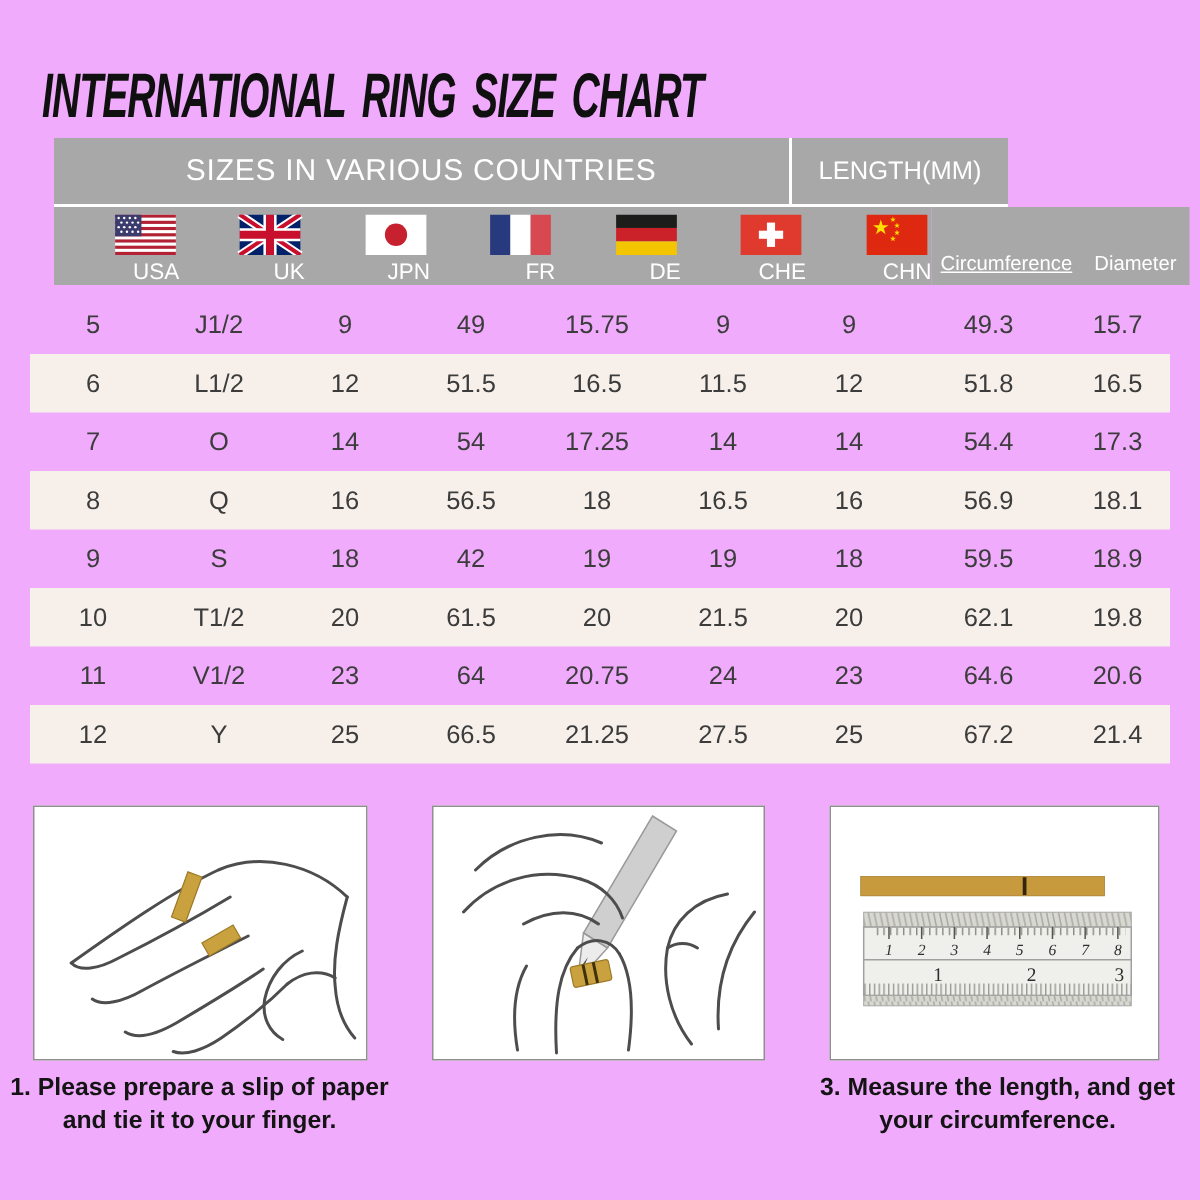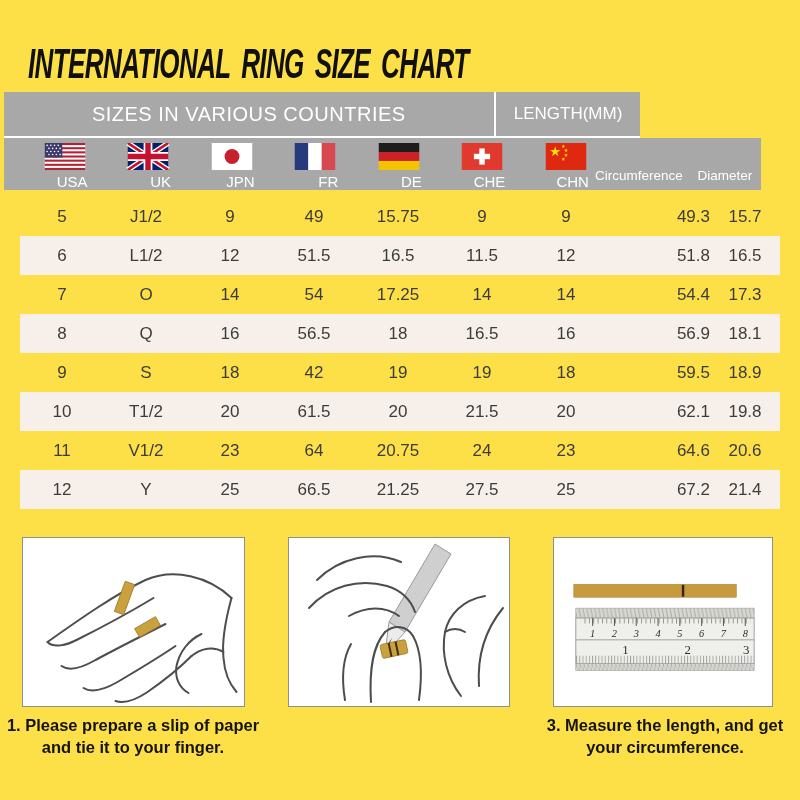--- a/index.html
+++ b/index.html
@@ -1,51 +1,51 @@
 <!DOCTYPE html>
 <html><head>
 <meta charset="utf-8">
 <style>
   html,body { margin:0; padding:0; background:#fff; }
-  #page { position:relative; width:800px; height:800px; background:#fde047; overflow:hidden;
+  #page { position:relative; width:800px; height:800px; background:#f0abfc; overflow:hidden;
           font-family:"Liberation Sans", sans-serif; }
 
   
   .title { position:absolute; left:28px; top:40px; white-space:nowrap; color:#101010;
            font:italic 700 42px "Liberation Sans", sans-serif; letter-spacing:-1px; word-spacing:7px;
            transform:scaleX(.62); transform-origin:left top; }
 
   
-  .hdr { position:absolute; left:4px; top:92px; width:636px; }
+  .hdr { position:absolute; left:36px; top:92px; width:636px; }
   .hdr-row { display:flex; }
   .gapv { width:3px; background:#fff; }
   .gaph { height:2px; background:#fff; }
   .hdr-cellL { width:585px; background:#a8a8a8; }
   .hdr-cellR { width:172px; background:#a8a8a8; }
   .hdr-top { height:44px; }
   .hdr-top .hdr-cellL, .hdr-top .hdr-cellR { display:flex; align-items:center; justify-content:center; }
   .hdr-top .hdr-cellL span { color:#fff; font-size:20px; letter-spacing:.5px; }
   .hdr-top .hdr-cellR span { color:#fff; font-size:17px; }
   .hdr-bot { height:52px; }
   .flags { display:flex; }
   .flagcell { width:83.57px; display:flex; flex-direction:column; align-items:flex-end; padding-top:5px; }
   .flag { width:46px; height:29px; display:block; }
   .flaglabel { color:#fff; font-size:15px; margin-top:3px; }
   .lengthcols { display:flex; align-items:flex-end; padding-bottom:7px; }
   .lenlabel { color:#fff; font-size:13.5px; text-align:center; }
-  .lenlabel.w1 { width:100px; }
+  .lenlabel.w1 { width:100px;text-decoration:underline; }
   .lenlabel.w2 { width:72px; }
 
   
   .tbody { position:absolute; left:20px; top:197px; width:760px; }
   .trow { display:flex; height:39px; align-items:center; }
   .trow.alt { background:#f7f0ea; }
   .cell { text-align:center; font-size:17px; color:#3c3c3c; }
   .c0,.c1,.c2,.c3,.c4,.c5,.c6 { width:84px; }
-  .c7 { width:102px;text-align:right; }
+  .c7 { width:102px; }
   .c8 { width:70px; }
 
   
   .ibox { position:absolute; top:537px; height:170px; background:#fff; border:1px solid #8f8f8f; box-sizing:border-box; }
   .b1 { left:22px;  width:223px; }
   .b2 { left:288px; width:222px; }
   .b3 { left:553px; width:220px; }
   .illus { width:100%; height:100%; display:block; }
 
   .caption { position:absolute; top:714px; font-weight:700; font-size:16.5px; line-height:22px;

